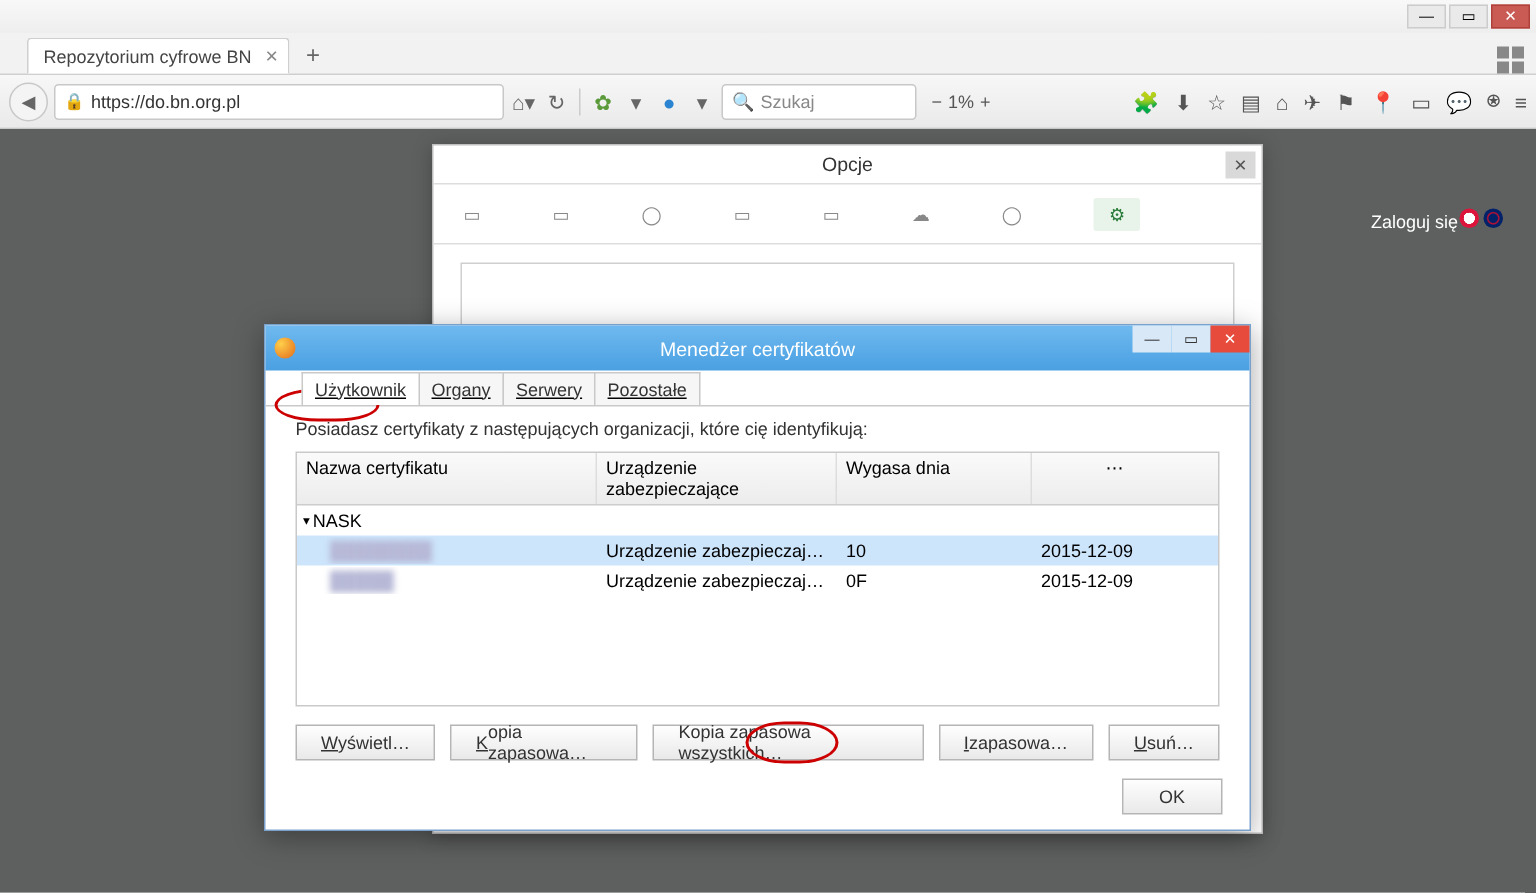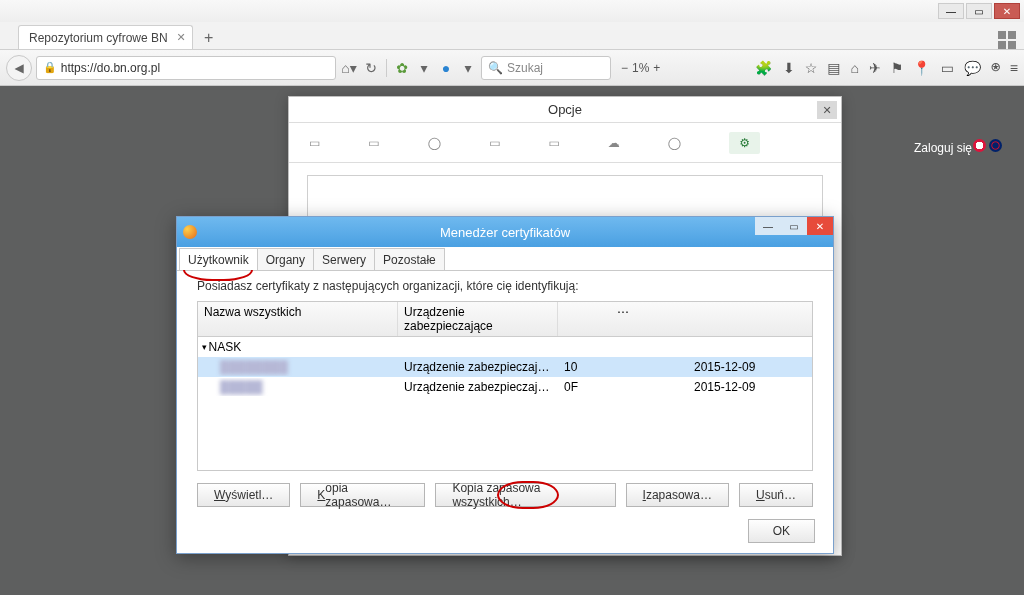--- a/index.html
+++ b/index.html
@@ -40,21 +40,21 @@
 .opcje-foot { position:absolute; bottom:10px; right:14px; display:flex; gap:8px;}
 .win-button { height:24px; padding:0 16px; background:linear-gradient(#fefefe,#e9e9e9); border:1px solid #b5b5b5; font-size:12px; color:#333; display:flex; align-items:center; cursor:default;}
 
 
 .certmgr { position:absolute; top:130px; left:176px; width:658px; height:338px; background:#fff; border:1px solid #7aa0cc; box-shadow:0 4px 18px rgba(0,0,0,.35); z-index:5;}
 .cert-titlebar { height:30px; background:linear-gradient(#6fb9ef,#4aa0e2); display:flex; align-items:center; justify-content:center; color:#fff; font-size:13px; position:relative;}
 .ff-logo { position:absolute; left:6px; width:14px; height:14px; border-radius:50%; background:radial-gradient(circle at 30% 30%, #ffcf4a, #e26a1a);}
 .cert-winctl { position:absolute; right:0; top:0; display:flex;}
 .cert-winctl div { width:26px; height:18px; display:flex; align-items:center; justify-content:center; font-size:10px; color:#333; background:#d8e8f6;}
 .cert-winctl .cx { background:#e74b3b; color:#fff;}
-.cert-tabs { height:24px; display:flex; align-items:flex-end; padding-left:2px; border-bottom:1px solid #c9c9c9; font-size:12px;}
+.cert-tabs { height:24px; display:flex; align-items:flex-end; padding-left:24px; border-bottom:1px solid #c9c9c9; font-size:12px;text-decoration:underline;}
 .cert-tab { height:22px; padding:0 8px; display:flex; align-items:center; border:1px solid #c9c9c9; border-bottom:none; margin-right:-1px; background:#f6f6f6; color:#333;}
 .cert-tab.active { background:#fff; position:relative; z-index:1;}
 .red-oval { border:2px solid #c00; border-radius:50%/60%; position:absolute; pointer-events:none;}
 .info-line { padding:8px 20px 4px; font-size:12px; color:#333;}
 .cert-grid-wrap { margin:4px 20px 8px; border:1px solid #c9c9c9; height:170px; background:#fff; overflow:hidden;}
 .grid-head { display:grid; grid-template-columns: 200px 160px 130px 1fr 14px; background:linear-gradient(#fafafa,#ececec); border-bottom:1px solid #ccc; font-size:12px;}
 .grid-head div { padding:3px 6px; border-right:1px solid #ddd;}
 .grid-head div:last-child { border-right:none; text-align:center;}
 .grid-body { font-size:12px;}
 .grid-row { display:grid; grid-template-columns: 200px 160px 130px 1fr 14px; padding:1px 0;}
@@ -171,22 +171,23 @@
       <div class="cert-tab active">Użytkownik</div>
       <div class="cert-tab">Organy</div>
       <div class="cert-tab">Serwery</div>
       <div class="cert-tab">Pozostałe</div>
     </div>
 
     <div class="red-oval" style="top:42px; left:6px; width:70px; height:22px;"></div>
     <div class="info-line">Posiadasz certyfikaty z następujących organizacji, które cię identyfikują:</div>
     <div class="cert-grid-wrap">
       <div class="grid-head">
-        <div>Nazwa wszystkich</div>
+        <div>Nazwa certyfikatu</div>
         <div>Urządzenie zabezpieczające</div>
+        <div>Wygasa dnia</div>
         <div>⋯</div>
       </div>
       <div class="grid-body">
         <div class="grid-row group">
           <div style="display:flex;align-items:center;gap:2px;">
               <span style="font-size:9px">▾</span>
               <span>NASK</span>
             </div>
           <div></div>
             <div></div>

